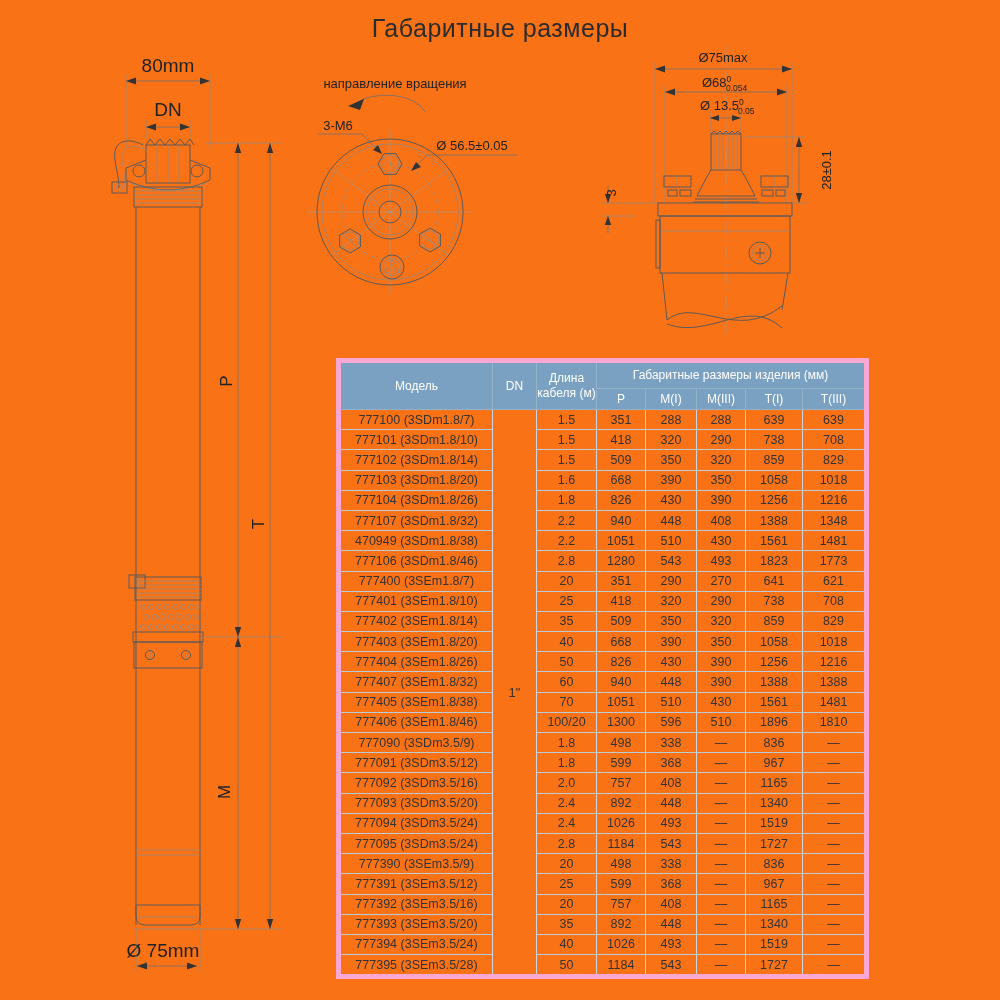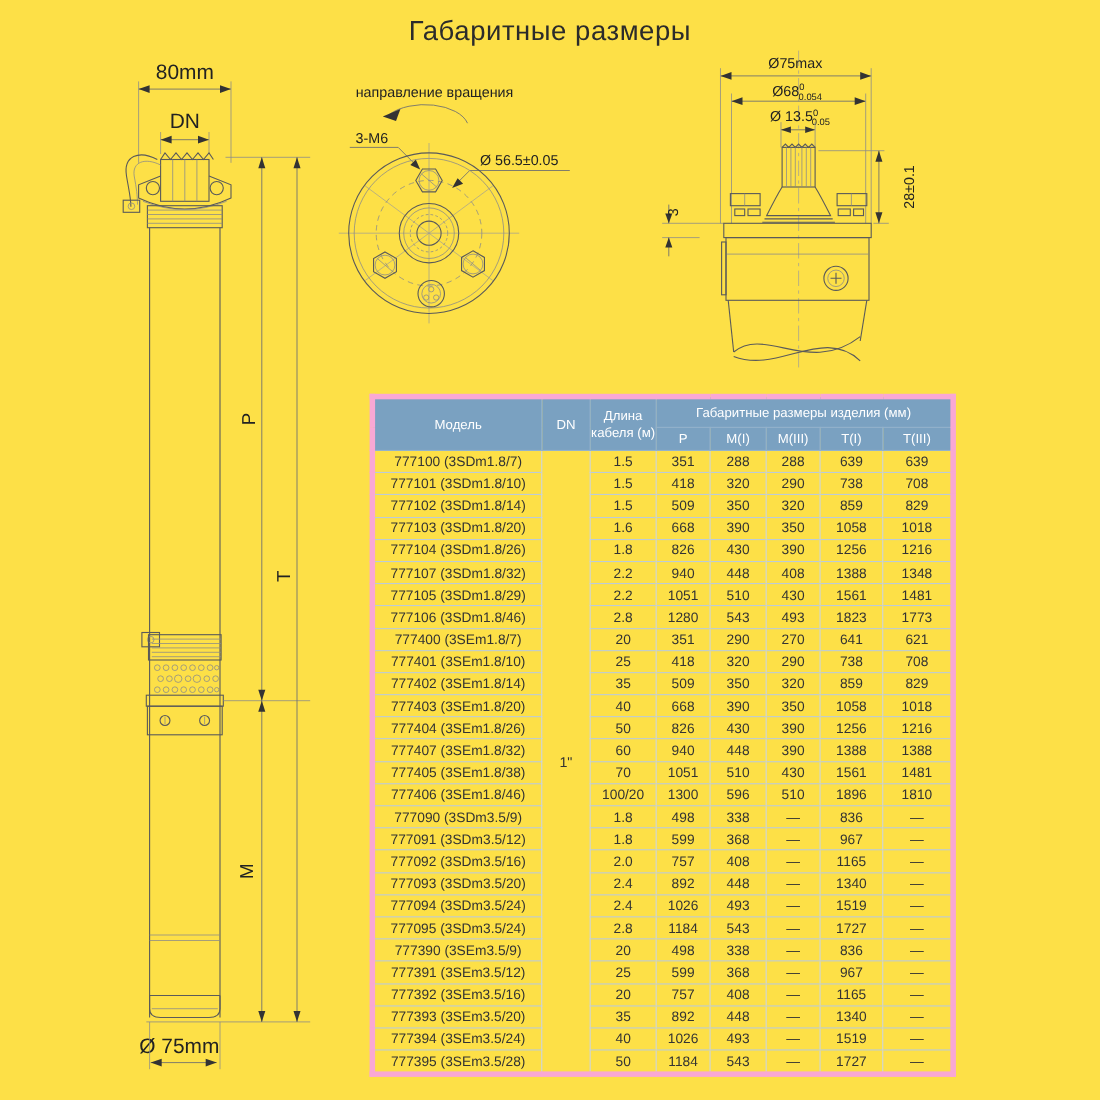--- a/index.html
+++ b/index.html
@@ -1,16 +1,16 @@
 <!DOCTYPE html>
 <html><head>
 <meta charset="utf-8">
 <style>
   html,body{margin:0;padding:0;background:#fff;}
-  #page{position:relative;width:1000px;height:1000px;background:#fde047;overflow:hidden;
+  #page{position:relative;width:1000px;height:1000px;background:#f97316;overflow:hidden;
         font-family:"Liberation Sans","DejaVu Sans",sans-serif;}
   #title{position:absolute;top:14px;left:0;width:1000px;text-align:center;
          font-size:25px;font-weight:500;color:#2b2b2b;letter-spacing:.5px;}
   .drawing{position:absolute;}
   svg text{fill:#222;font-family:"Liberation Sans","DejaVu Sans",sans-serif;}
   .dimtext{font-size:13px;}
   .bigdim{font-size:19px;}
   .tol{font-size:8.5px;}
   .outline{stroke:#5a5a5a;stroke-width:1;fill:none;}
   .thin{stroke:#8a8a8a;stroke-width:.7;fill:none;}
@@ -363,21 +363,21 @@
         <tr>
           <td>777107 (3SDm1.8/32)</td>
           <td>2.2</td>
           <td>940</td>
           <td>448</td>
           <td>408</td>
           <td>1388</td>
           <td>1348</td>
         </tr>
         <tr>
-          <td>777105 (3SDm1.8/29)</td>
+          <td>470949 (3SDm1.8/38)</td>
           <td>2.2</td>
           <td>1051</td>
           <td>510</td>
           <td>430</td>
           <td>1561</td>
           <td>1481</td>
         </tr>
         <tr>
           <td>777106 (3SDm1.8/46)</td>
           <td>2.8</td>

